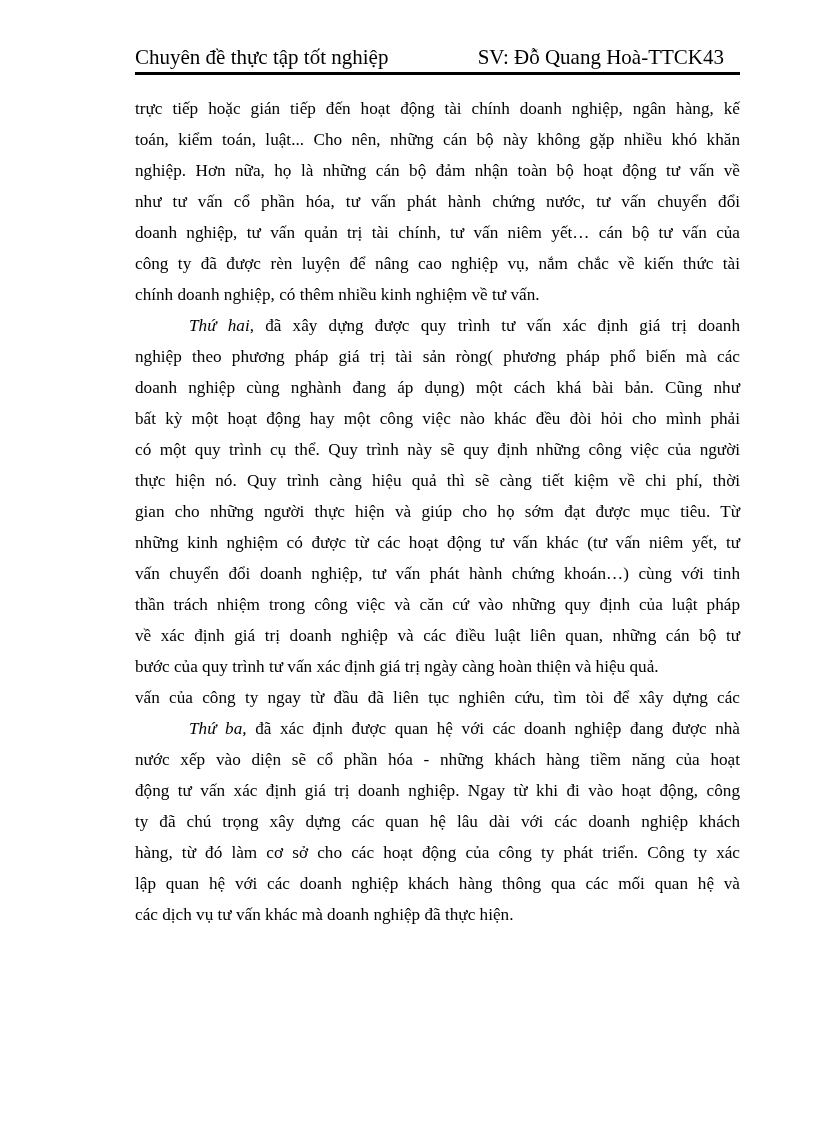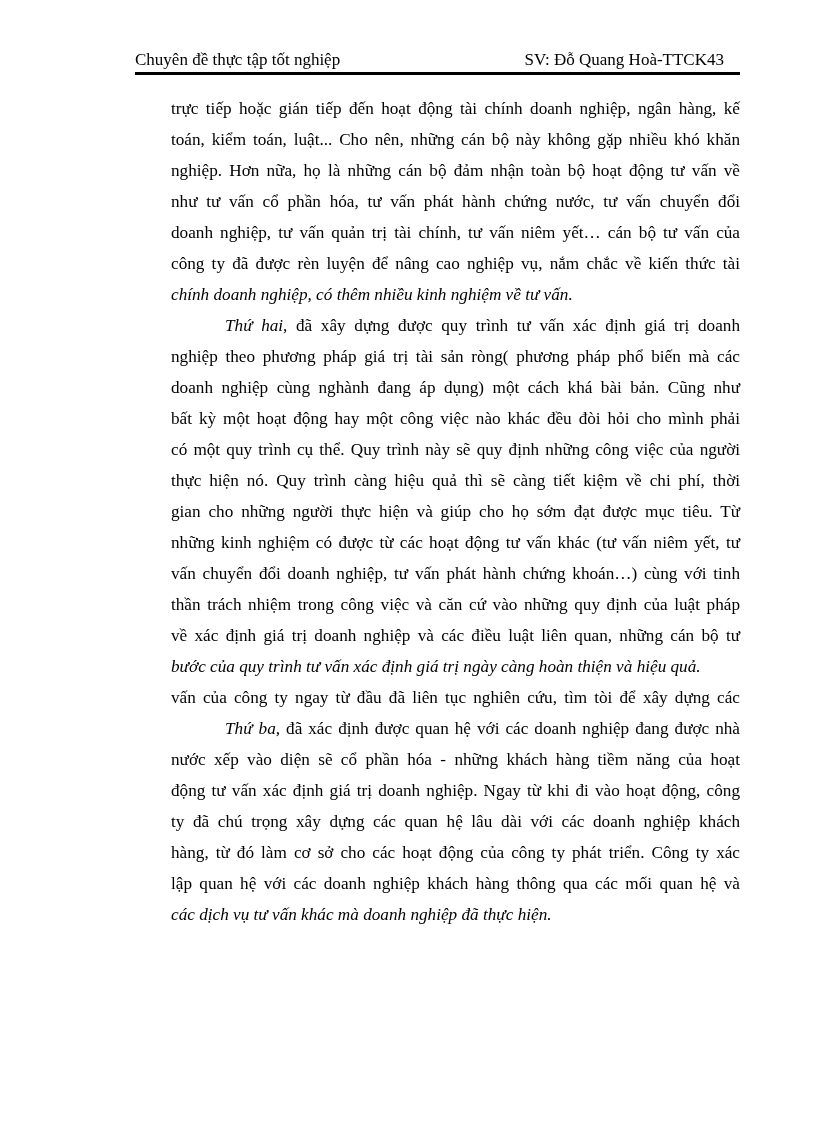--- a/index.html
+++ b/index.html
@@ -1,26 +1,26 @@
 <!DOCTYPE html>
 <html><head>
 <meta charset="utf-8">
 <style>
   html, body { margin:0; padding:0; background:#ffffff; }
   body { width:816px; height:1123px; position:relative; overflow:hidden;
          font-family:"Liberation Serif", serif; color:#000; }
   .header { position:absolute; left:135px; top:48px; width:605px; height:24px;
             border-bottom:3px solid #000; }
-  .header span { position:absolute; bottom:2px; font-size:17px; }
+  .header span { position:absolute; bottom:2px; font-size:21px; }
   .header .left { left:0; }
   .header .right { right:16px; }
   .body { position:absolute; left:135px; top:93px; width:605px; }
   .line { height:31px; line-height:31px; font-size:17.2px; white-space:nowrap;
-          text-align:justify; text-align-last:justify;margin-left:36px; }
-  .line.last { text-align-last:left;font-style:italic; }
+          text-align:justify; text-align-last:justify; }
+  .line.last { text-align-last:left; }
   .line.indent { padding-left:54px; }
   .emph { font-style:italic; }
 </style>
 </head>
 <body>
 
 <div class="header">
   <span class="left">Chuyên đề thực tập tốt nghiệp</span>
   <span class="right">SV: Đỗ Quang Hoà-TTCK43</span>
 </div>

